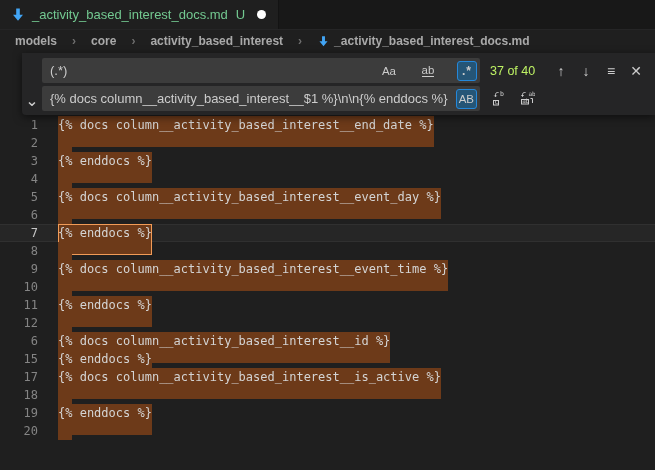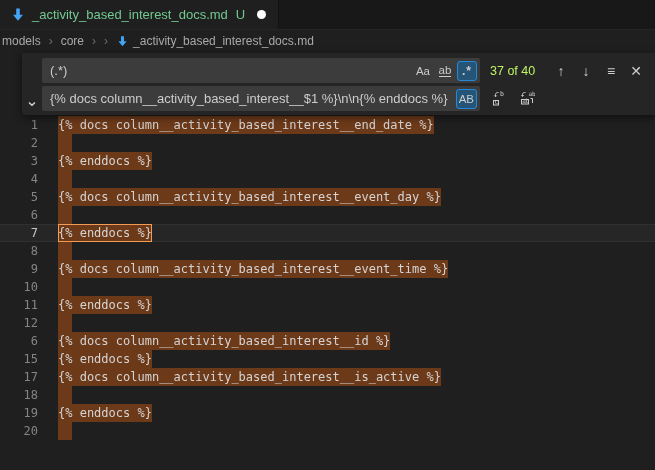--- a/index.html
+++ b/index.html
@@ -23,40 +23,40 @@
   .tab .mdicon { width:16px; height:16px; flex:0 0 16px; }
   .tab .fname { margin-left:6px; font-size:13px; color:#73c991; }
   .tab .gitstat { margin-left:8px; font-size:13px; color:#73c991; }
   .tab .dot {
     width:9px; height:9px; border-radius:50%; background:#ffffff; margin-left:12px;
   }
 
   
   .breadcrumbs {
     height:22px; background:#1f1f1f; display:flex; align-items:center;
-    padding-left:2px; font-size:12px; color:#a9a9a9; gap:8px;
+    padding-left:15px; font-size:12px; color:#a9a9a9; gap:15px;font-weight:bold;
   }
   .breadcrumbs .sep { color:#6e6e6e; font-size:12px; }
   .breadcrumbs .crumbfile { display:flex; align-items:center; gap:4px; }
   .breadcrumbs .mdicon { width:13px; height:13px; }
 
   
   .editor { position:absolute; left:0; top:52px; right:0; bottom:0; background:#1f1f1f; }
   .lines { margin-top:64px; font-family:"DejaVu Sans Mono", monospace; font-size:12px; }
   .line { height:18px; line-height:18px; display:flex; white-space:pre; }
   .line .gutter {
     width:38px; flex:0 0 38px; text-align:right; color:#858585; user-select:none;
   }
   .line .code { padding-left:20px; color:#d4d4d4; }
   .line.currentline {
     background:#262626;
     box-shadow: inset 0 1px 0 #303030, inset 0 -1px 0 #303030;
   }
   .line.currentline .gutter { color:#c6c6c6; }
-  .hl { background:var(--matchbg); display:inline-block; height:18px; }
+  .hl { background:var(--matchbg); display:inline-block; height:31px; }
   .hl.current { outline:1px solid var(--matchborder); outline-offset:-1px; }
   .strip { background:var(--matchbg); display:inline-block; width:14px; height:18px; }
 
   
   .findwidget {
     position:absolute; left:22px; top:53px; width:633px; height:62px;
     background:#252526; z-index:20; display:flex;
     border-radius:0 0 0 4px;
     box-shadow:0 2px 8px rgba(0,0,0,.55);
   }
@@ -65,21 +65,21 @@
   .fw-row { display:flex; align-items:center; height:25px; }
   .fw-input {
     position:relative; width:438px; height:25px; background:#3c3c3c; border-radius:2px;
     display:flex; align-items:center; flex:0 0 438px;
   }
   .fw-input input {
     flex:1; min-width:0; background:transparent; border:none; outline:none;
     color:#cccccc; font-family:"Liberation Sans", sans-serif; font-size:13px;
     padding:0 2px 0 8px; height:100%;
   }
-  .opts { display:flex; gap:2px; margin-right:3px; }
+  .opts { display:flex; gap:19px; margin-right:3px; }
   .opt {
     min-width:20px; height:20px; border-radius:3px; display:flex; align-items:center;
     justify-content:center; color:#cccccc; font-size:11.5px; cursor:pointer; border:1px solid transparent;
     padding:0 2px;
   }
   .opt.active { background:rgba(0,127,212,.38); border-color:#2488db; }
   .opt .uw { border-bottom:1px solid #cccccc; line-height:11px; display:inline-block; }
   .opt.regex { font-weight:bold; letter-spacing:1px; font-size:12px; }
   .counter { margin-left:10px; font-size:12.5px; color:#bef264; white-space:nowrap; }
   .acts { margin-left:auto; display:flex; gap:3px; }
@@ -102,20 +102,21 @@
     <span class="gitstat">U</span>
     <span class="dot"></span>
   </div>
 </div>
 
 <div class="breadcrumbs">
   <span>models</span>
   <span class="sep">›</span>
   <span>core</span>
   <span class="sep">›</span>
+  <span>activity_based_interest</span>
   <span class="sep">›</span>
   <span class="crumbfile">
     <svg class="mdicon" viewBox="0 0 16 16">
       <path d="M6.2 1.5h3.6v6.2h3.2L8 13.8 3 7.7h3.2z" fill="#42a5f5"></path>
     </svg>
     <span>_activity_based_interest_docs.md</span>
   </span>
 </div>
 
 <div class="editor">

